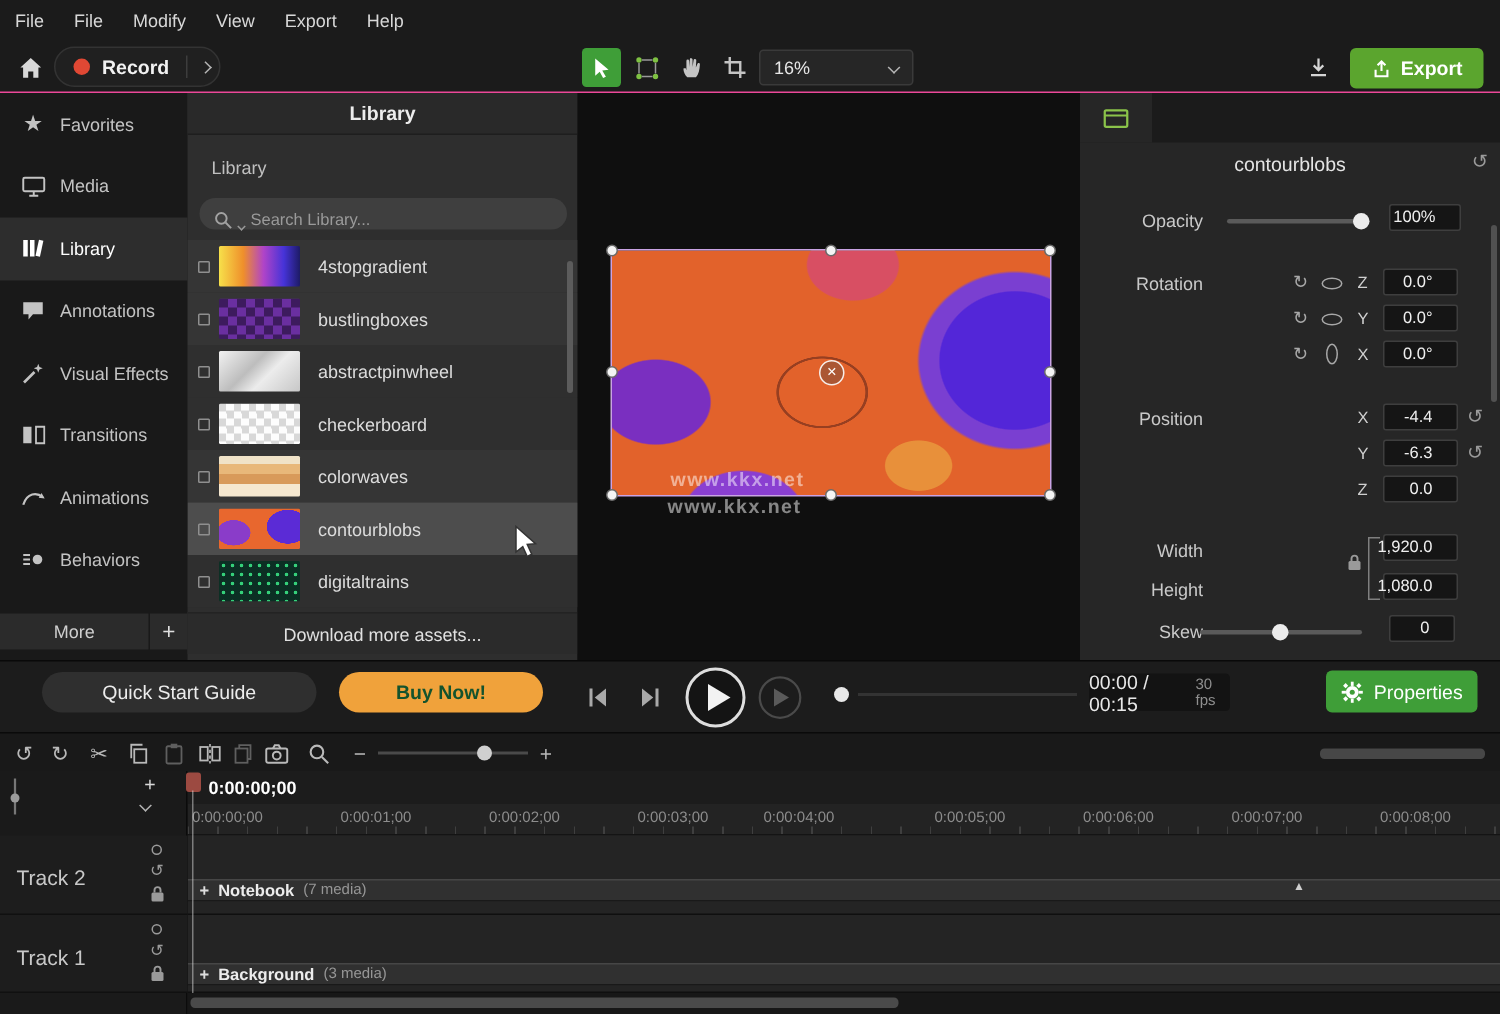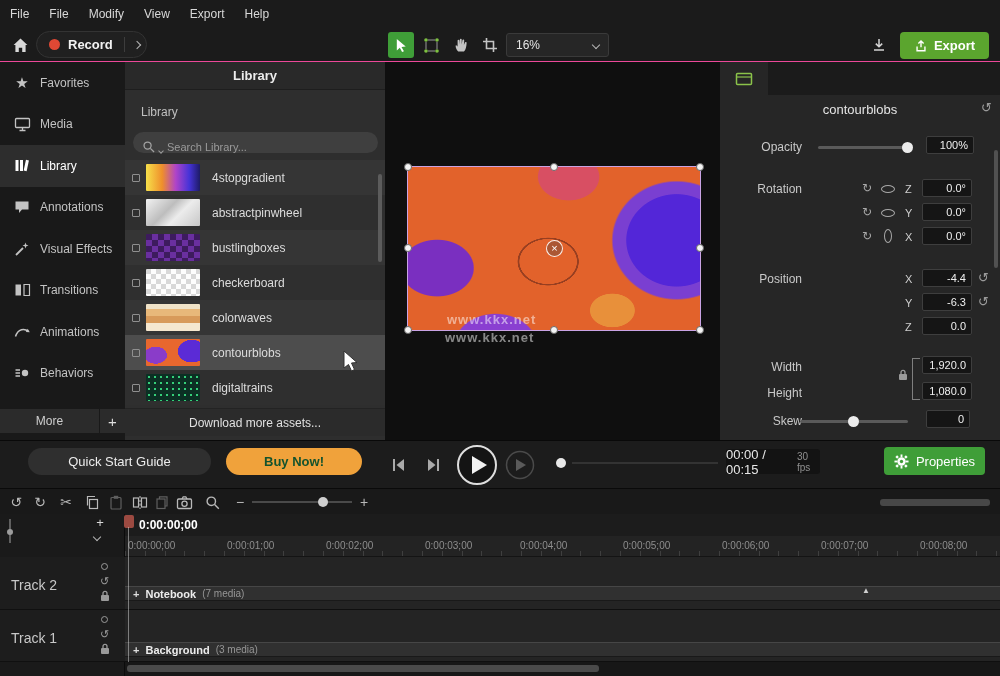--- a/index.html
+++ b/index.html
@@ -74,21 +74,21 @@
   .handle{position:absolute;width:8px;height:8px;border-radius:50%;background:#f4f4f4;border:1px solid #6a6a6a}
   #anchor{position:absolute;left:161px;top:178px;width:17px;height:17px;border:1.5px solid rgba(255,255,255,.9);border-radius:50%;background:rgba(70,70,70,.35);display:flex;align-items:center;justify-content:center;color:#fff;font-size:11px;line-height:1}
   .watermark{position:absolute;color:rgba(255,255,255,.5);font-size:13px;font-weight:bold;letter-spacing:1px}
   
   #right-panel{position:absolute;left:720px;top:62px;width:280px;height:378px;background:#262626}
   #rp-tabstrip{position:absolute;left:0;top:0;width:280px;height:33px;background:#1b1b1b}
   #rp-tab{position:absolute;left:0;top:0;width:48px;height:33px;background:#262626;display:flex;align-items:center;justify-content:center}
   #rp-title{position:absolute;left:0;top:40px;width:280px;text-align:center;font-size:13px;color:#e4e4e4}
   .reset-icon{position:absolute;color:#9a9a9a;font-size:13px;line-height:1}
   .rp-label{position:absolute;left:20px;width:62px;text-align:right;color:#c9c9c9}
-  .num-input{position:absolute;left:202px;width:50px;height:18px;background:#151515;border:1px solid #3e3e3e;border-radius:2px;color:#efefef;font-size:11px;display:flex;align-items:center;justify-content:flex-end;padding-right:5px}
+  .num-input{position:absolute;left:202px;width:50px;height:18px;background:#151515;border:1px solid #3e3e3e;border-radius:2px;color:#efefef;font-size:11px;display:flex;align-items:center;justify-content:flex-end;padding-right:16px}
   .slider-track{position:absolute;height:3px;background:#5a5a5a;border-radius:2px}
   .slider-thumb{position:absolute;width:11px;height:11px;background:#ececec;border-radius:50%;top:-4px}
   .rot-glyph{position:absolute;left:142px;color:#a8a8a8;font-size:12px;line-height:1}
   .ellipse-h{position:absolute;left:161px;width:14px;height:8px;border:1.3px solid #a8a8a8;border-radius:50%}
   .ellipse-v{position:absolute;left:164px;width:8px;height:14px;border:1.3px solid #a8a8a8;border-radius:50%}
   .axis-label{position:absolute;left:185px;color:#cfcfcf;font-size:11px}
   #size-lock-bracket{position:absolute;left:192px;top:296px;width:8px;height:42px;border-left:1px solid #7f7f7f;border-top:1px solid #7f7f7f;border-bottom:1px solid #7f7f7f}
   #rp-scrollbar{position:absolute;right:2px;top:88px;width:4px;height:118px;background:#515151;border-radius:2px}
   
   #playback{position:absolute;left:0;top:440px;width:1000px;height:48px;background:#1c1c1c;border-top:1px solid #090909}
@@ -304,29 +304,29 @@
       </span>
     <span class="chev chev-down" style="width:4px;height:4px;border-color:#9a9a9a"></span>
     <input type="text" placeholder="Search Library..." style="">
   </div>
   <div id="asset-list">
     <div class="asset-row odd">
       <span class="asset-type-icon"></span>
       <span class="asset-thumb th-1"></span>
       <span class="asset-name">4stopgradient</span>
     </div>
+    <div class="asset-row odd">
+      <span class="asset-type-icon"></span>
+      <span class="asset-thumb th-3"></span>
+      <span class="asset-name">bustlingboxes</span>
+    </div>
     <div class="asset-row even">
       <span class="asset-type-icon"></span>
       <span class="asset-thumb th-2"></span>
       <span class="asset-name">abstractpinwheel</span>
-    </div>
-    <div class="asset-row odd">
-      <span class="asset-type-icon"></span>
-      <span class="asset-thumb th-3"></span>
-      <span class="asset-name">bustlingboxes</span>
     </div>
     <div class="asset-row even">
       <span class="asset-type-icon"></span>
       <span class="asset-thumb th-4"></span>
       <span class="asset-name">checkerboard</span>
     </div>
     <div class="asset-row odd">
       <span class="asset-type-icon"></span>
       <span class="asset-thumb th-5"></span>
       <span class="asset-name">colorwaves</span>
@@ -538,21 +538,21 @@
 
 <div id="timeline">
   <div id="tl-header">
     <span id="playhead-time">0:00:00;00</span>
   </div>
   <div id="tl-ruler">
     <span class="ruler-tick" style="left:3px">0:00:00;00</span>
     <span class="ruler-tick" style="left:102px">0:00:01;00</span>
     <span class="ruler-tick" style="left:201px">0:00:02;00</span>
     <span class="ruler-tick" style="left:300px">0:00:03;00</span>
-    <span class="ruler-tick" style="left:395px">0:00:04;00</span>
+    <span class="ruler-tick" style="left:384px">0:00:04;00</span>
     <span class="ruler-tick" style="left:498px">0:00:05;00</span>
     <span class="ruler-tick" style="left:597px">0:00:06;00</span>
     <span class="ruler-tick" style="left:696px">0:00:07;00</span>
     <span class="ruler-tick" style="left:795px">0:00:08;00</span>
     <span id="ruler-minor"></span>
   </div>
 
   <div class="track-lane" style="top:43px;height:53px">
     <div class="group-bar" style="top:29px">
       <span class="group-plus">+</span>

